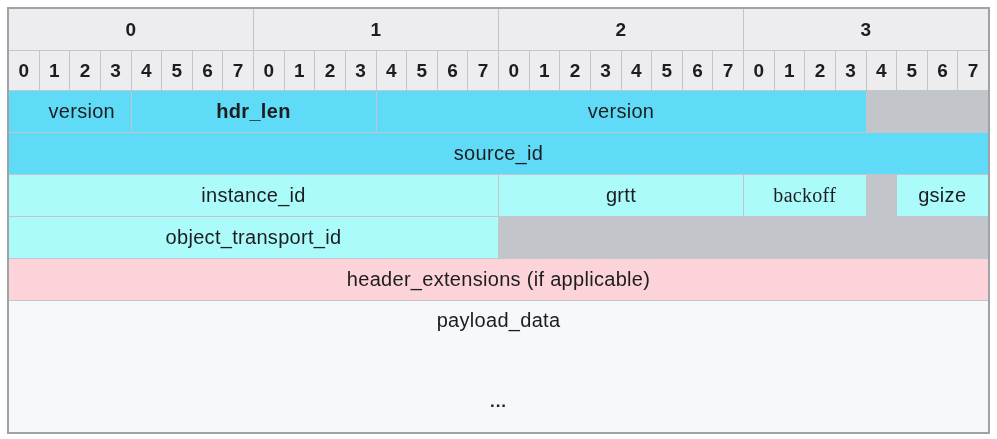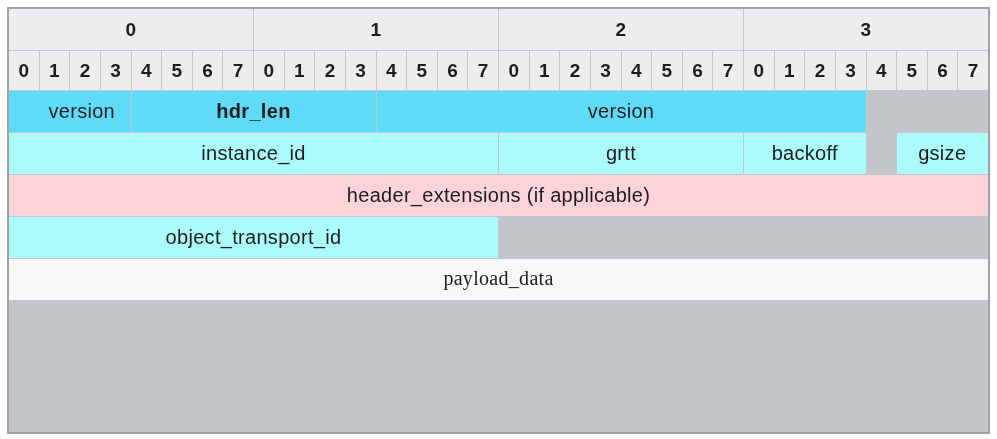--- a/index.html
+++ b/index.html
@@ -37,21 +37,21 @@
     white-space: nowrap;
   }
   .type-byte-header .num, .type-byte-header, .type-bit-header {
     font-weight: bold;
     font-size: 19px;
   }
   .fill-gray      { background: var(--header_bg, #ededf0); }
   .fill-cyan      { background: var(--cyan, #5fdbf8); }
   .fill-lightcyan { background: var(--light_cyan, #abfbfb); }
   .fill-pink      { background: var(--pink, #fbd3d8); }
-  .fill-white     { background: var(--payload_bg, #f7f8fa); font-family: Liberation Serif, serif; }
+  .fill-white     { background: var(--payload_bg, #f7f8fa); }
   .type-payload {
     flex-direction: column;
     justify-content: flex-start;
   }
   .type-payload .payload-label {
     margin-top: 8px;
   }
   .type-payload .ellipsis {
     margin-top: auto;
     margin-bottom: 20px;
@@ -97,24 +97,25 @@
       <div class="cell fill-gray type-bit-header" style="grid-column: span 1;">1</div>
       <div class="cell fill-gray type-bit-header" style="grid-column: span 1;">2</div>
       <div class="cell fill-gray type-bit-header" style="grid-column: span 1;">3</div>
       <div class="cell fill-gray type-bit-header" style="grid-column: span 1;">4</div>
       <div class="cell fill-gray type-bit-header" style="grid-column: span 1;">5</div>
       <div class="cell fill-gray type-bit-header" style="grid-column: span 1;">6</div>
       <div class="cell fill-gray type-bit-header" style="grid-column: span 1;">7</div>
       <div class="cell fill-cyan type-field" style="grid-column: span 4; padding-left: 24px;">version</div>
       <div class="cell fill-cyan type-field" style="grid-column: span 8; font-weight: bold;">hdr_len</div>
       <div class="cell fill-cyan type-field" style="grid-column: span 16;">version</div>
+      <div class="cell fill-cyan type-field" style="grid-column: span 32;">source_id</div>
       <div class="cell fill-lightcyan type-field" style="grid-column: span 16;">instance_id</div>
       <div class="cell fill-lightcyan type-field" style="grid-column: span 8;">grtt</div>
-      <div class="cell fill-lightcyan type-field" style="grid-column: span 4;">backoff</div>
+      <div class="cell fill-lightcyan type-field" style="grid-column: span 4; font-family: Liberation Serif, serif;">backoff</div>
       <div class="cell fill-lightcyan type-field" style="grid-column: span 4; margin-left: 30px;">gsize</div>
+      <div class="cell fill-lightcyan type-field" style="grid-column: span 16;">object_transport_id</div>
       <div class="cell fill-pink type-field" style="grid-column: span 32;">header_extensions (if applicable)</div>
-      <div class="cell fill-lightcyan type-field" style="grid-column: span 16;">object_transport_id</div>
       <div class="cell fill-white type-payload" style="grid-column: span 32;">
         <div class="payload-label">payload_data</div>
         <div class="ellipsis">...</div>
       </div>
     </div>
 </div>
 
 </body></html>

